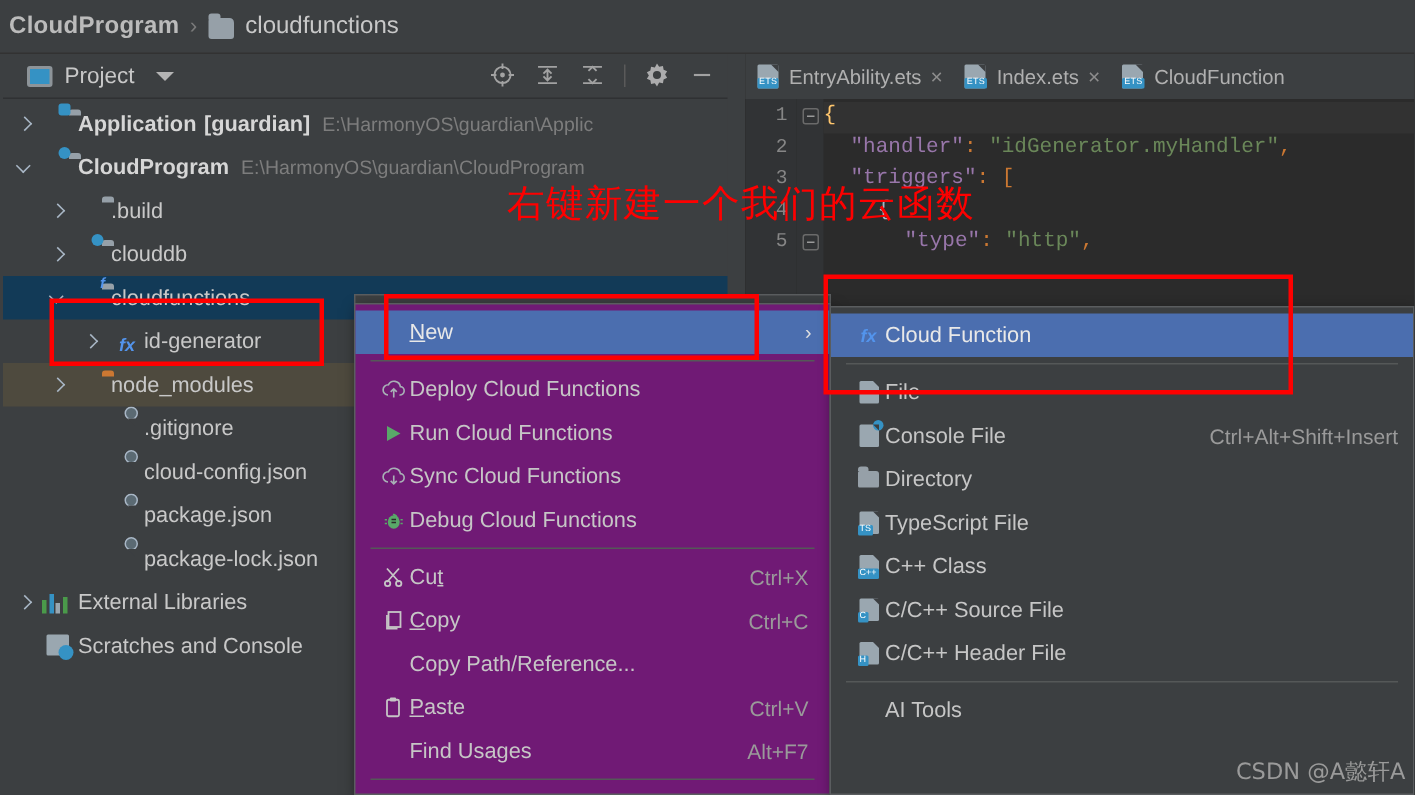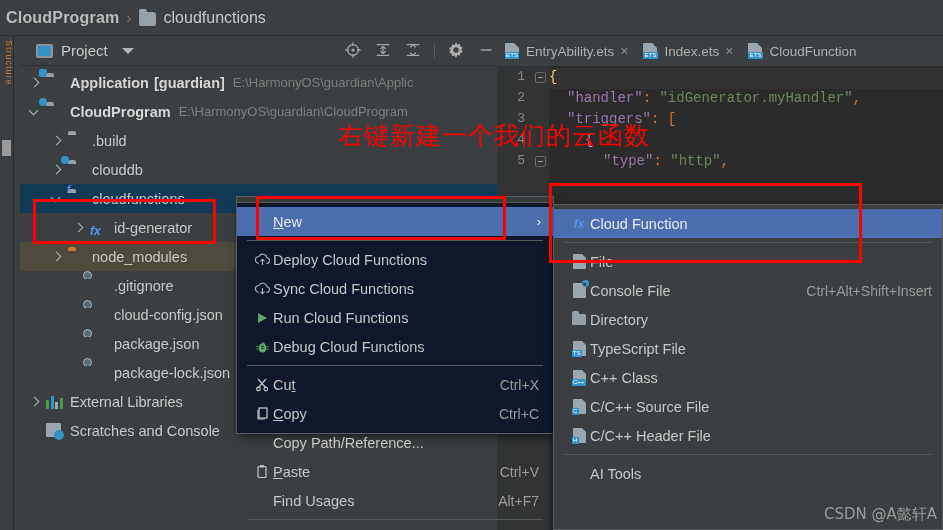--- a/index.html
+++ b/index.html
@@ -31,22 +31,23 @@
     writing-mode: vertical-rl; color: #cc7832; font-size: 9px;
     letter-spacing: 1px; white-space: nowrap; overflow: hidden; height: 80px;
   }
   .toolstrip .vchip {
     position:absolute; left:2px; top:104px; width:9px; height:16px;
     background:#9a9a9a; border-radius:1px;
   }
 
   
   .project-panel {
-    position: absolute; left: 20px; top: 36px; width: 483px; height: 494px;
+    position: absolute; left: 2px; top: 36px; width: 483px; height: 494px;
     background: #3c3f41;
+    text-align: right;
   }
   .panel-header {
     position: relative; height: 30px; display: flex; align-items: center;
     background: #3c3f41; border-bottom: 1px solid #2f3133;
   }
   .panel-title { display: flex; align-items: center; padding-left: 16px; }
   .panel-title-label { color: #c8c8c8; font-size: 15px; margin-left: 8px; }
   .caret-down {
     width: 0; height: 0; border-left: 6px solid transparent;
     border-right: 6px solid transparent; border-top: 6px solid #b4b4b4;
@@ -124,22 +125,22 @@
   }
   .c-brace { color: #ffc66d; }
   .c-key { color: #9876aa; }
   .c-str { color: #6a8759; }
   .c-punct { color: #cc7832; }
   .c-plain { color: #a9b7c6; }
   .line-hl { position:absolute; left:52px; right:0; height:21px; background:#323232; }
 
   
   .ctxmenu {
-    position: absolute; left: 236px; top: 202px; width: 318px; height: 232px;
-    background: #0f172a; border: 1px solid #5a5d5f; box-shadow: 2px 3px 9px rgba(0,0,0,.55);
+    position: absolute; left: 236px; top: 202px; width: 318px; height: 328px;
+    background: #701a75; border: 1px solid #5a5d5f; box-shadow: 2px 3px 9px rgba(0,0,0,.55);
     padding: 4px 0;
   }
   .mi { position: relative; height: 29px; display: flex; align-items: center; padding-left: 14px; }
   .mi.hl { background: #4b6eaf; }
   .mi-ic { width: 22px; flex: none; display: flex; align-items: center; justify-content: center; }
   .mi-label { color: #c6c6c6; font-size: 14.5px; }
   .mi.hl .mi-label { color: #e8e8e8; }
   .mi-label .u { text-decoration: underline; }
   .mi-key { position: absolute; right: 14px; color: #9a9a9a; font-size: 14px; }
   .mi-arrow { position: absolute; right: 12px; color: #e0e0e0; font-size: 13px; }
@@ -362,34 +363,34 @@
         <span class="mi-ic">
           <svg width="17" height="15" viewBox="0 0 20 17">
             <path d="M5.5 13a4 4 0 0 1 .3-8 5 5 0 0 1 9.4 1.4 3.3 3.3 0 0 1-.7 6.6" fill="none" stroke="#a8b0b6" stroke-width="1.3"></path>
             <path d="M10 15V8.5M7.6 10.6L10 8.2l2.4 2.4" fill="none" stroke="#a8b0b6" stroke-width="1.3"></path>
           </svg>
         </span>
         <span class="mi-label">Deploy Cloud Functions</span>
       </div>
       <div class="mi">
         <span class="mi-ic">
+          <svg width="14" height="14" viewBox="0 0 14 14">
+            <path d="M3 2l9 5-9 5z" fill="#59a869"></path>
+          </svg>
+        </span>
+        <span class="mi-label">Run Cloud Functions</span>
+      </div>
+      <div class="mi">
+        <span class="mi-ic">
           <svg width="17" height="15" viewBox="0 0 20 17">
             <path d="M5.5 13a4 4 0 0 1 .3-8 5 5 0 0 1 9.4 1.4 3.3 3.3 0 0 1-.7 6.6" fill="none" stroke="#a8b0b6" stroke-width="1.3"></path>
             <path d="M10 8v6.5M7.6 12.1L10 14.5l2.4-2.4" fill="none" stroke="#a8b0b6" stroke-width="1.3"></path>
           </svg>
         </span>
         <span class="mi-label">Sync Cloud Functions</span>
-      </div>
-      <div class="mi">
-        <span class="mi-ic">
-          <svg width="14" height="14" viewBox="0 0 14 14">
-            <path d="M3 2l9 5-9 5z" fill="#59a869"></path>
-          </svg>
-        </span>
-        <span class="mi-label">Run Cloud Functions</span>
       </div>
       <div class="mi">
         <span class="mi-ic">
           <svg width="15" height="14" viewBox="0 0 15 14">
             <ellipse cx="7.5" cy="8" rx="4" ry="4.5" fill="#59a869"></ellipse>
             <path d="M7.5 3.2a2 2 0 0 1 2 2" fill="none" stroke="#59a869" stroke-width="1.2"></path>
             <path d="M3 6.5H1.5M3 9H1.5M12 6.5h1.5M12 9h1.5M7.5 2.5v1" stroke="#59a869" stroke-width="1.1"></path>
             <path d="M6 6.3h3M6 8.3h3" stroke="#2b2b2b" stroke-width="1"></path>
           </svg>
         </span>

